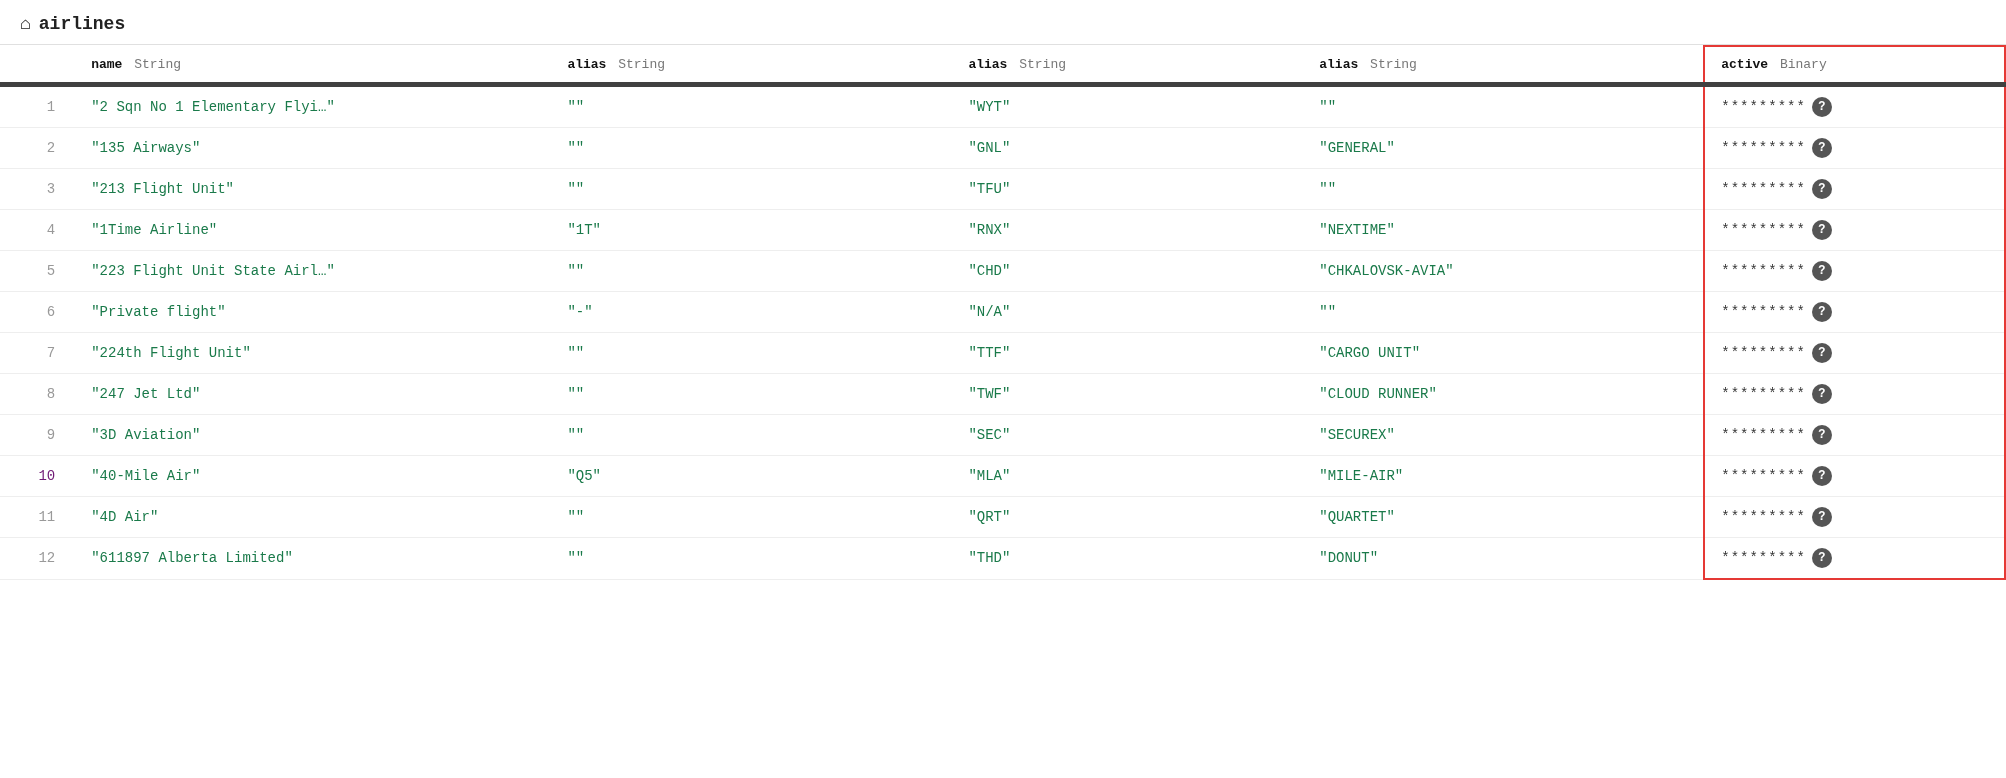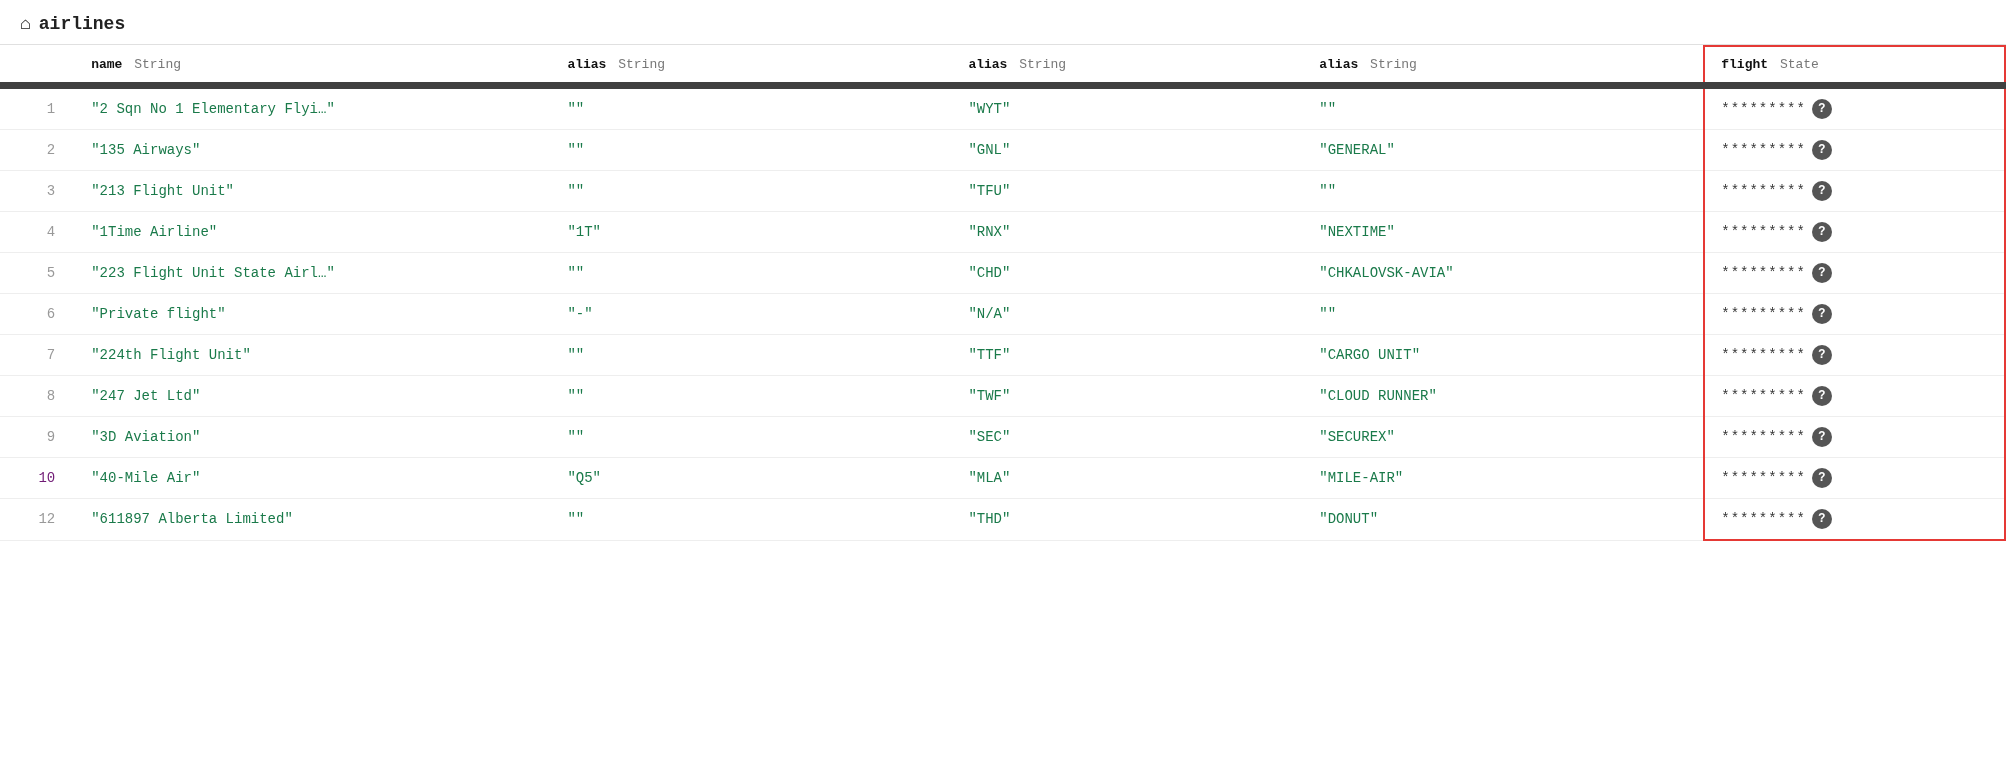--- a/index.html
+++ b/index.html
@@ -35,21 +35,21 @@
     .home-icon {
       font-size: 18px;
     }
 
     table {
       width: 100%;
       border-collapse: collapse;
     }
 
     thead tr {
-      border-bottom: 7px solid #404040;
+      border-bottom: 5px solid #404040;
     }
 
     thead th {
       padding: 10px 16px;
       text-align: left;
       font-size: 13px;
       font-weight: normal;
       color: #555555;
       white-space: nowrap;
       background: #ffffff;
@@ -167,22 +167,22 @@
         </th>
         <th class="col-iata">
           <span class="col-name">alias</span>
           <span class="col-type">String</span>
         </th>
         <th class="col-icao">
           <span class="col-name">alias</span>
           <span class="col-type">String</span>
         </th>
         <th class="col-active active-col-header">
-          <span class="col-name">flight</span>
-          <span class="col-type">State</span>
+          <span class="col-name">active</span>
+          <span class="col-type">Binary</span>
         </th>
       </tr>
     </thead>
     <tbody id="table-body">
     <tr>
       <td class="col-row-num" style="color:#999999; text-align:right; padding-right:20px;">1</td>
       <td class="col-name-field"><span class="cell-string">"2 Sqn No 1 Elementary Flyi…"</span></td>
       <td class="col-alias"><span class="cell-string">""</span></td>
       <td class="col-iata"><span class="cell-string">"WYT"</span></td>
       <td class="col-icao"><span class="cell-string">""</span></td>
@@ -304,20 +304,33 @@
       <td class="col-iata"><span class="cell-string">"MLA"</span></td>
       <td class="col-icao"><span class="cell-string">"MILE-AIR"</span></td>
       <td class="col-active active-col-cell">
         <div class="active-col">
           <span class="asterisks">*********</span>
           <span class="question-icon">?</span>
         </div>
       </td>
     </tr>
         <tr>
+      <td class="col-row-num" style="color:#999999; text-align:right; padding-right:20px;">11</td>
+      <td class="col-name-field"><span class="cell-string">"4D Air"</span></td>
+      <td class="col-alias"><span class="cell-string">""</span></td>
+      <td class="col-iata"><span class="cell-string">"QRT"</span></td>
+      <td class="col-icao"><span class="cell-string">"QUARTET"</span></td>
+      <td class="col-active active-col-cell">
+        <div class="active-col">
+          <span class="asterisks">*********</span>
+          <span class="question-icon">?</span>
+        </div>
+      </td>
+    </tr>
+        <tr>
       <td class="col-row-num" style="color:#999999; text-align:right; padding-right:20px;">12</td>
       <td class="col-name-field"><span class="cell-string">"611897 Alberta Limited"</span></td>
       <td class="col-alias"><span class="cell-string">""</span></td>
       <td class="col-iata"><span class="cell-string">"THD"</span></td>
       <td class="col-icao"><span class="cell-string">"DONUT"</span></td>
       <td class="col-active active-col-cell-last">
         <div class="active-col">
           <span class="asterisks">*********</span>
           <span class="question-icon">?</span>
         </div>

